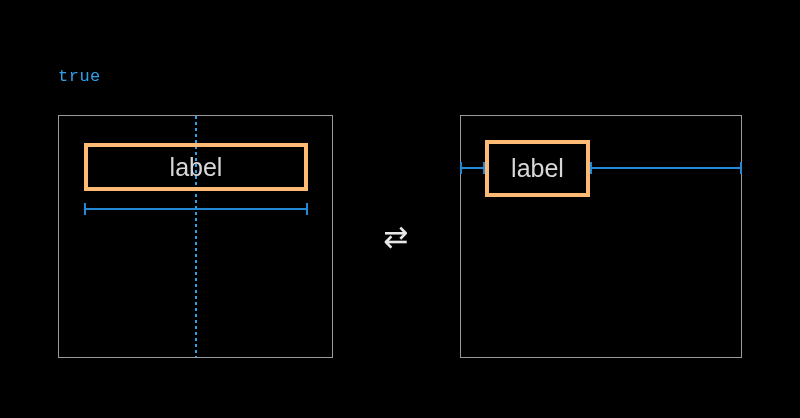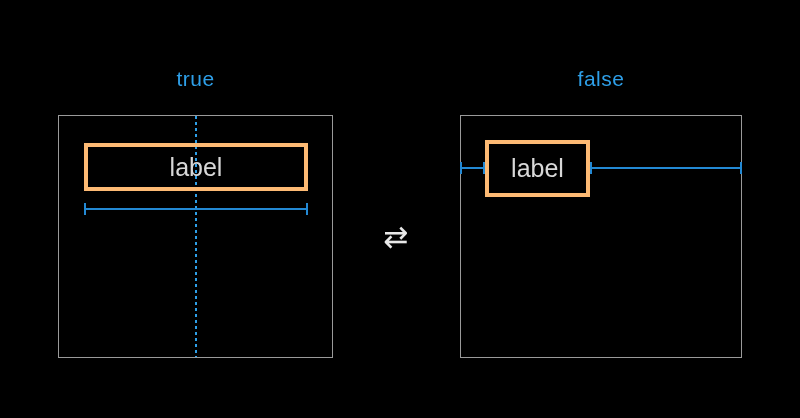--- a/index.html
+++ b/index.html
@@ -22,26 +22,26 @@
     left: 0;
     top: 0;
     width: 800px;
     height: 418px;
     background: #000000;
   }
 
   
   .panel-title {
     position: absolute;
-    font-family: Liberation Sans, sans-serif;
-    font-size: 21px;
+    font-family: Liberation Mono, monospace;
+    font-size: 17px;
     letter-spacing: 0.5px;
     color: #2e9fe8;
     white-space: nowrap;
-    text-align: center;
+    text-align: left;
     line-height: 1;
   }
   #title-true  { left: 58px;  top: 68px; width: 275px; }
   #title-false { left: 460px; top: 68px; width: 282px; }
 
   
   .outer-box {
     position: absolute;
     box-sizing: border-box;
     border: 1px solid #9a9a9a;
@@ -162,21 +162,20 @@
   <div id="centerline-true"></div>
 
   <div id="labelbox-true" class="label-box">
     <span class="label-text">label</span>
   </div>
 
   <div id="measure-true" class="measure"></div>
 
   <div id="swap-icon">⇄</div>
 
-  <div id="title-false" class="panel-title">false</div>
 
   <div id="outer-false" class="outer-box">
   </div>
 
   <div id="labelbox-false" class="label-box">
     <span class="label-text">label</span>
   </div>
 
   <div id="measure-false-left" class="measure"></div>
 

